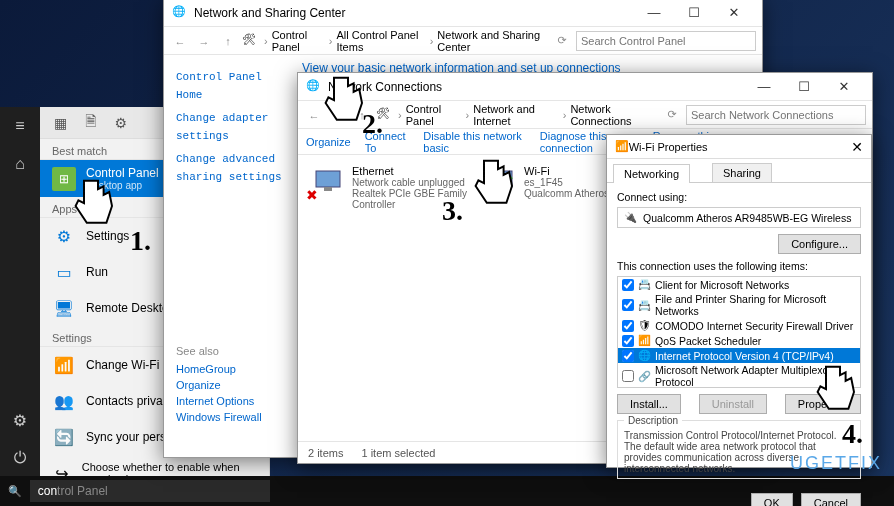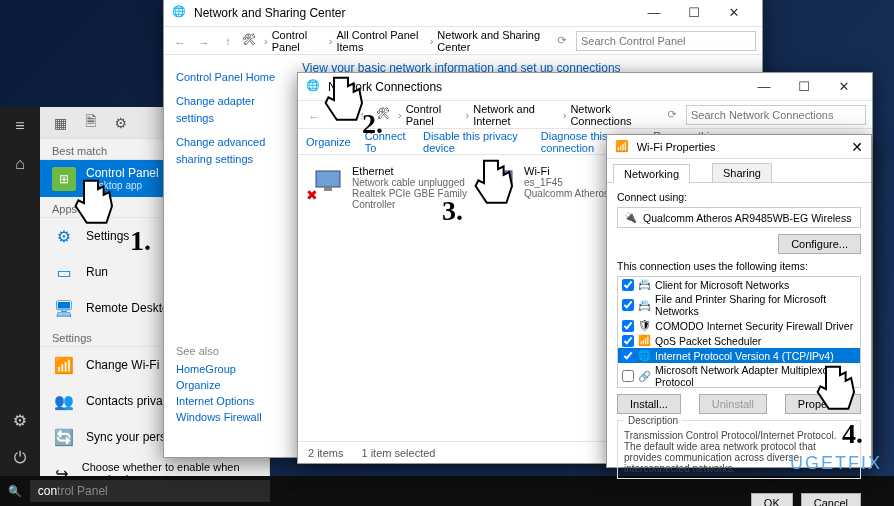--- a/index.html
+++ b/index.html
@@ -146,20 +146,21 @@
     .cp-icon { background: #70b845; border-radius: 2px; color: #fff; font-size: 12px; }
     
     
     .cp-sidebar {
       position: absolute;
       left: 12px; top: 70px;
       width: 118px;
       font-size: 11px;
       color: #0066cc;
       line-height: 1.6;
+      font-family: Liberation Mono, monospace;
     }
     .cp-sidebar div { margin-bottom: 6px; }
     .cp-main {
       position: absolute;
       left: 138px; top: 62px;
       font-size: 12px; color: #0066cc;
     }
     .see-also {
       position: absolute;
       left: 12px; bottom: 30px;
@@ -419,21 +420,21 @@
         <span class="bc">Network and Internet</span>
       <span class="sep">›</span>
         <span class="bc">Network Connections</span>
     </div>
     <span class="nav-arrow">⟳</span>
     <input class="search-box" placeholder="Search Network Connections" style="">
   </div>
   <div class="toolbar">
     <span class="tool">Organize</span>
     <span class="tool">Connect To</span>
-    <span class="tool">Disable this privacy device</span>
+    <span class="tool">Disable this network basic</span>
     <span class="tool">Diagnose this connection</span>
     <span class="tool">Rename this connection</span>
     <span class="tool">»</span>
     <span class="spacer"></span>
     <span style="color:#0066cc">▦▾</span>
     <span style="color:#0066cc">▭</span>
     <span style="color:#0078d7">❓</span>
   </div>
 
   <div class="conn-item" style="left:14px; top:92px;">
@@ -466,21 +467,21 @@
   </div>
   <div class="statusbar">
     <span>2 items</span>
     <span>1 item selected</span>
   </div>
 </div>
 
 <div class="window props-dialog">
   <div class="props-title">
     <span>📶</span>
-    <span style="padding-left:8px">Wi-Fi Properties</span>
+    <span style="padding-left:0">Wi-Fi Properties</span>
     <span class="pclose">✕</span>
   </div>
   <div class="tabs">
     <div class="tab active">Networking</div>
     <div class="tab">Sharing</div>
   </div>
   <div class="props-body">
     <div>Connect using:</div>
     <div class="adapter-box">
       <span>🔌</span>

